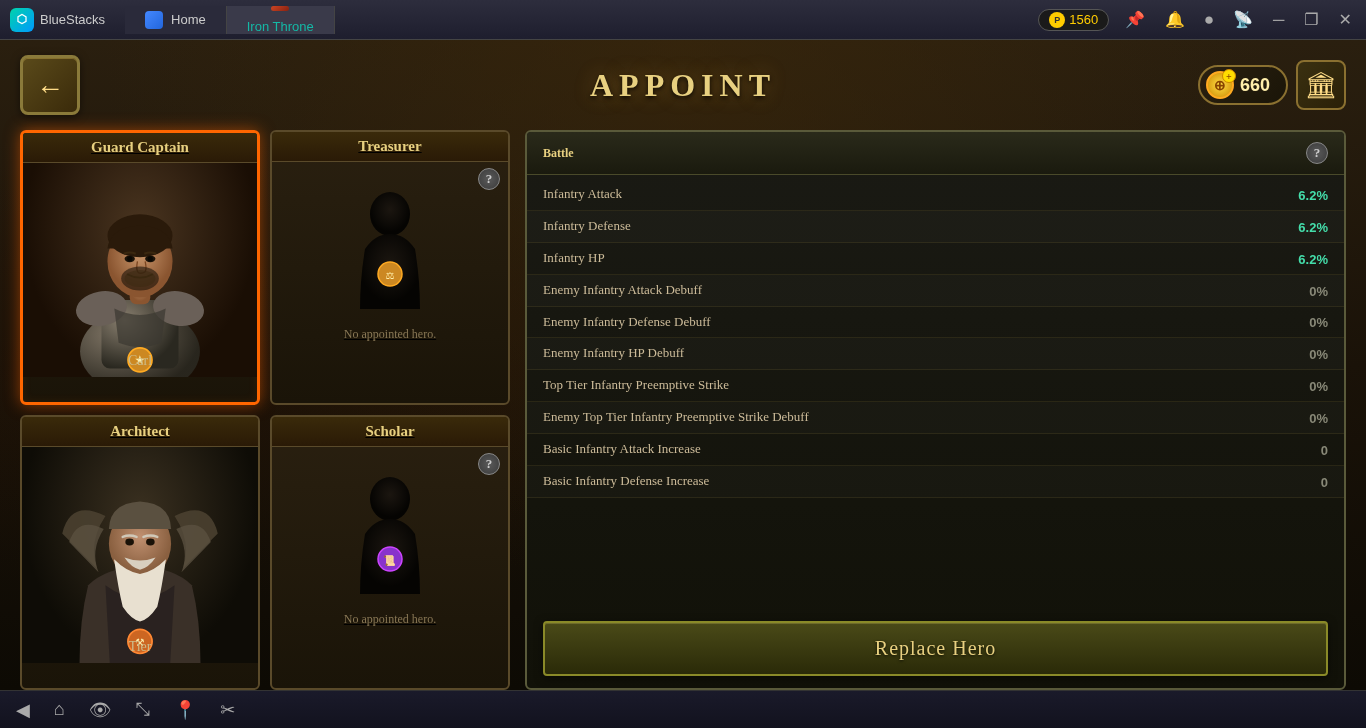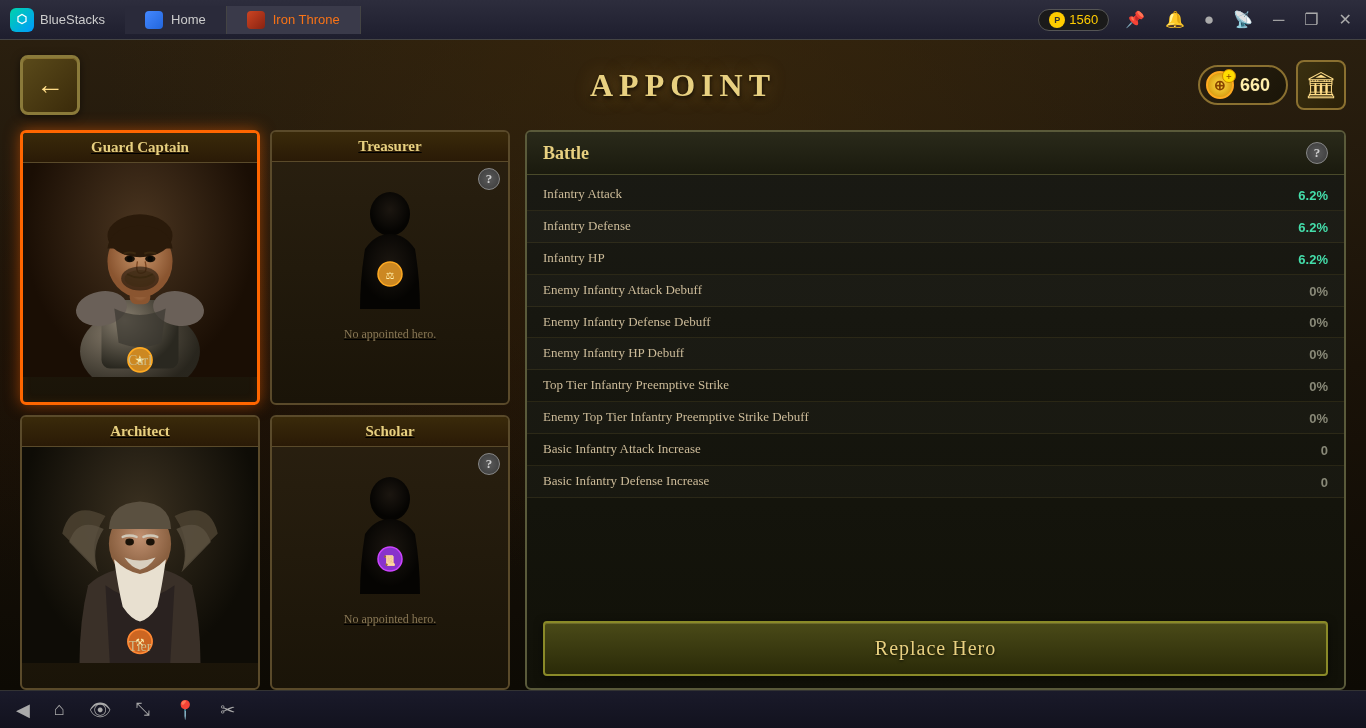--- a/index.html
+++ b/index.html
@@ -63,21 +63,22 @@
       background: #2a2a3a;
       border-right: 1px solid #444;
       font-family: Arial, sans-serif;
       font-size: 13px;
       color: #ccc;
       cursor: pointer;
     }
 
     .titlebar-tab.active {
       background: #3a3a4a;
-      color: #f97316;
+      color: #14b8a6;
+      flex-direction: column;
     }
 
     .tab-icon {
       width: 18px;
       height: 18px;
       border-radius: 4px;
     }
 
     .home-icon-bg { background: linear-gradient(135deg, #4488ff, #2266dd); }
     .game-icon-bg { background: linear-gradient(135deg, #cc4422, #882211); }
@@ -361,21 +362,21 @@
       display: flex;
       align-items: center;
       justify-content: space-between;
       padding: 10px 16px;
       background: linear-gradient(180deg, #2a2a1a, #1a1a0e);
       border-bottom: 1px solid #4a4a2a;
     }
 
     .battle-title {
       font-family: 'Georgia', serif;
-      font-size: 18px;
+      font-size: 12px;
       color: #e8d080;
       font-weight: bold;
     }
 
     .battle-stats {
       flex: 1;
       overflow-y: auto;
       padding: 4px 0;
     }
 

